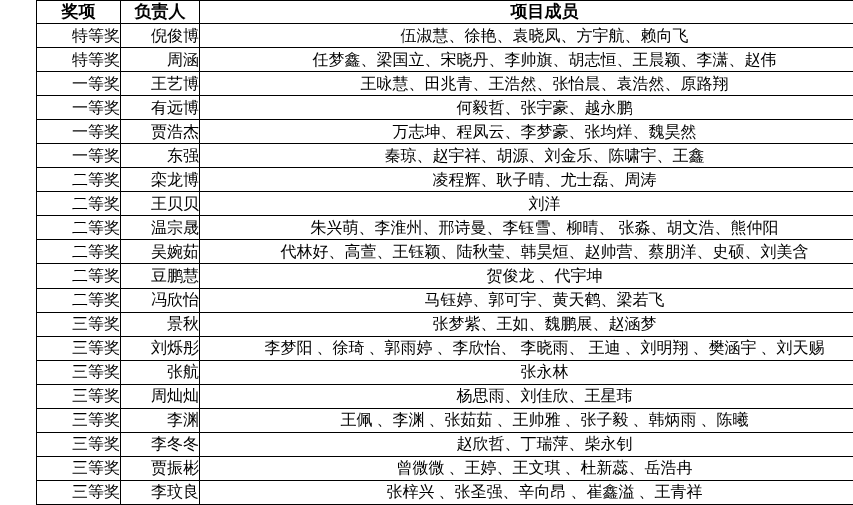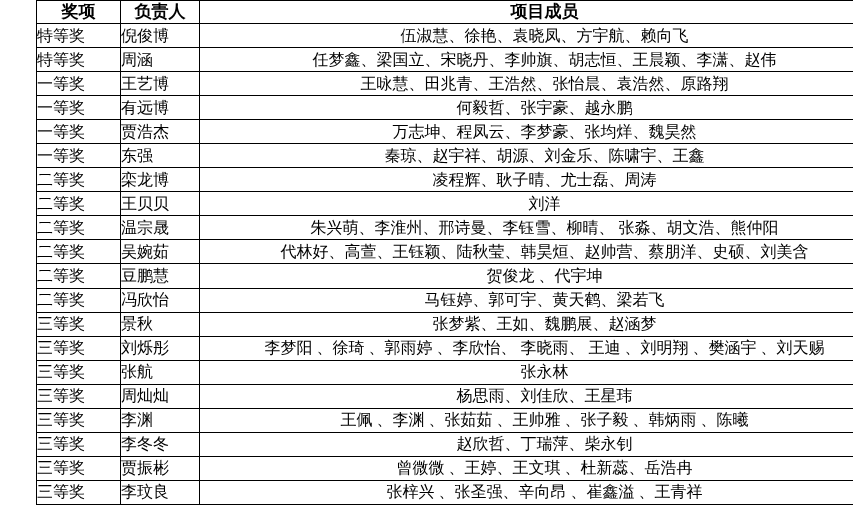--- a/index.html
+++ b/index.html
@@ -31,21 +31,21 @@
     overflow: hidden;
     white-space: nowrap;
     line-height: 22px;
   }
   table.awards th {
     font-weight: bold;
     text-align: center;
     font-size: 17px;
   }
   td.cell-award, td.cell-leader {
-    text-align: left;
+    text-align: right;
     margin-top: 27px;
   }
   td.cell-members {
     text-align: center;
     padding-left: 4px;
   }
 </style>
 </head>
 <body>
 

